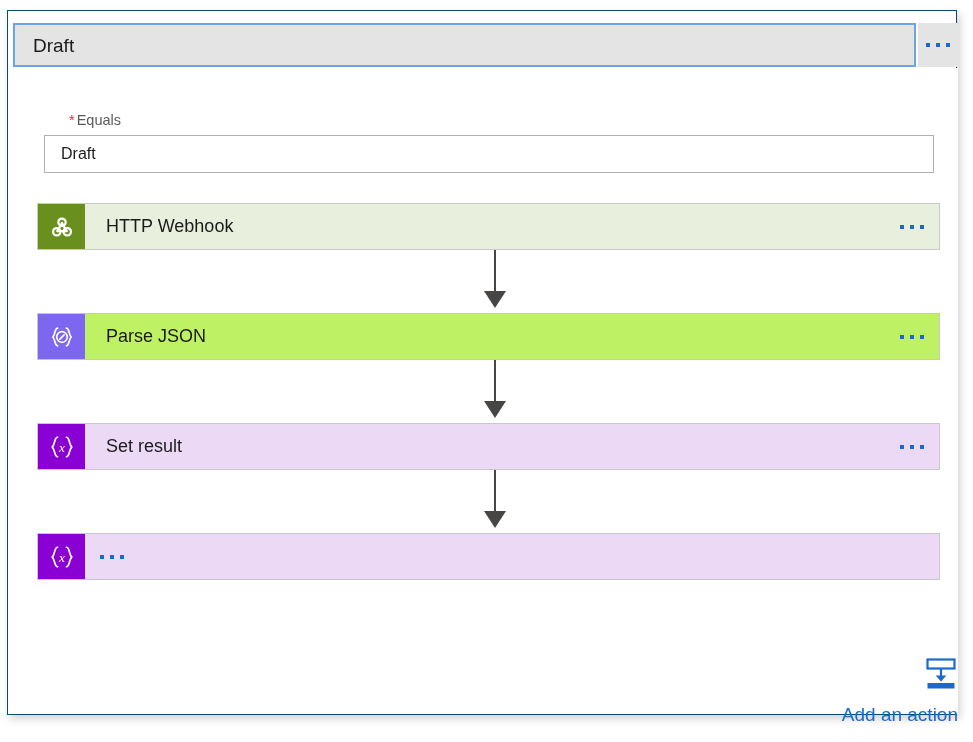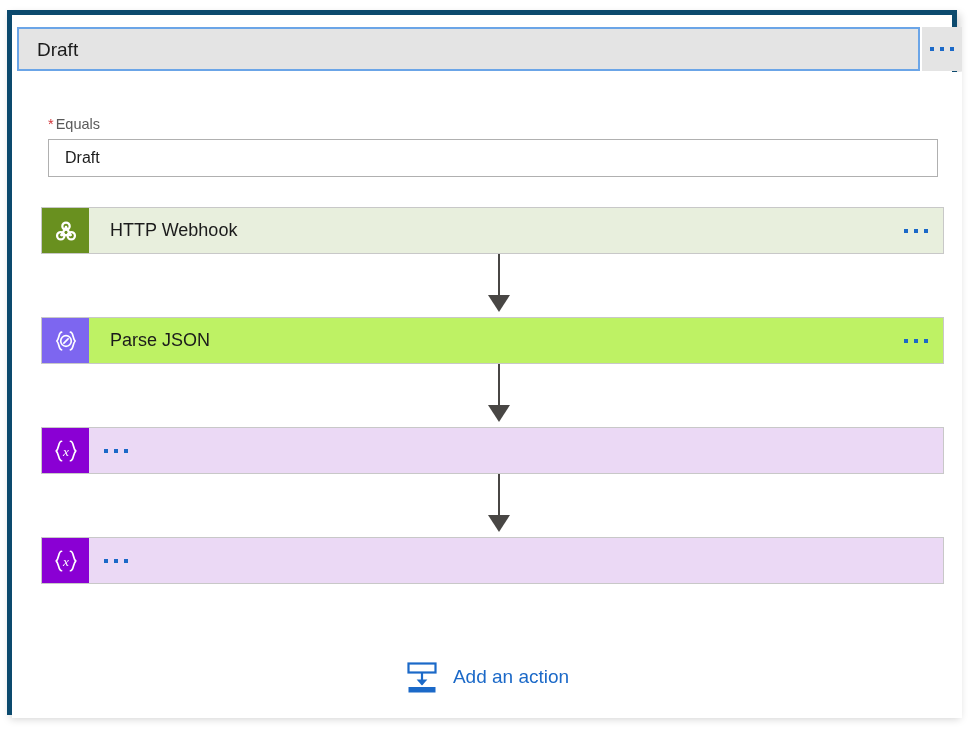--- a/index.html
+++ b/index.html
@@ -16,21 +16,21 @@
   }
 
   
   #panel {
     position: absolute;
     left: 7px;
     top: 10px;
     width: 950px;
     height: 705px;
     background: #ffffff;
-    border: 5px solid #0c4a6e;
+    border: 1px solid #0c4a6e;
     box-sizing: border-box;
     box-shadow: 3px 4px 8px rgba(0,0,0,0.18);
   }
 
   
   #title-row {
     position: absolute;
     left: 0px;
     top: 0px;
     width: 950px;
@@ -92,20 +92,21 @@
     position: absolute;
     left: 36px;
     top: 44px;
     width: 890px;
   }
   #field-label {
     font-size: 14.5px;
     color: #5a5a5a;
     margin-bottom: 7px;
     display: block;
+    margin-left: 25px;
   }
   #field-label .req {
     color: #d13438;
     margin-right: 2px;
   }
   #equals-input {
     width: 890px;
     height: 38px;
     box-sizing: border-box;
     border: 1px solid #b0b0b0;
@@ -181,24 +182,25 @@
     border-top: 17px solid #484644;
   }
 
   
   #add-action {
     position: absolute;
     left: 0;
     top: 588px;
     width: 950px;
     display: flex;
-    align-items: center;
+    align-items: flex-end;
     justify-content: center;
     gap: 14px;
     cursor: pointer;
+    flex-direction: column;
   }
   #add-action-label {
     font-size: 19px;
     color: #1b69c8;
   }
   #add-action-icon {
     width: 34px;
     height: 34px;
     display: block;
   }
@@ -291,20 +293,21 @@
       <div class="card" style="background:#ebd9f5">
         <div class="icon-box" style="background:#8a00d4">
           <svg class="icon-svg" width="32" height="32" viewBox="0 0 36 36">
             <g fill="none" stroke="#ffffff" stroke-width="1.9" stroke-linecap="round" stroke-linejoin="round">
               <path d="M13 7 C9.2 7 10.4 15 7 18 C10.4 21 9.2 29 13 29"></path>
               <path d="M23 7 C26.8 7 25.6 15 29 18 C25.6 21 26.8 29 23 29"></path>
             </g>
             <text x="18" y="23.5" text-anchor="middle" fill="#ffffff" font-family="Liberation Serif, serif" font-style="italic" font-size="15">x</text>
           </svg>
         </div>
+        <div class="card-title">Set result</div>
         <div class="card-menu">
           <span class="dots">
               <i></i>
               <i></i>
               <i></i>
             </span>
         </div>
       </div>
 
       <div class="connector">

